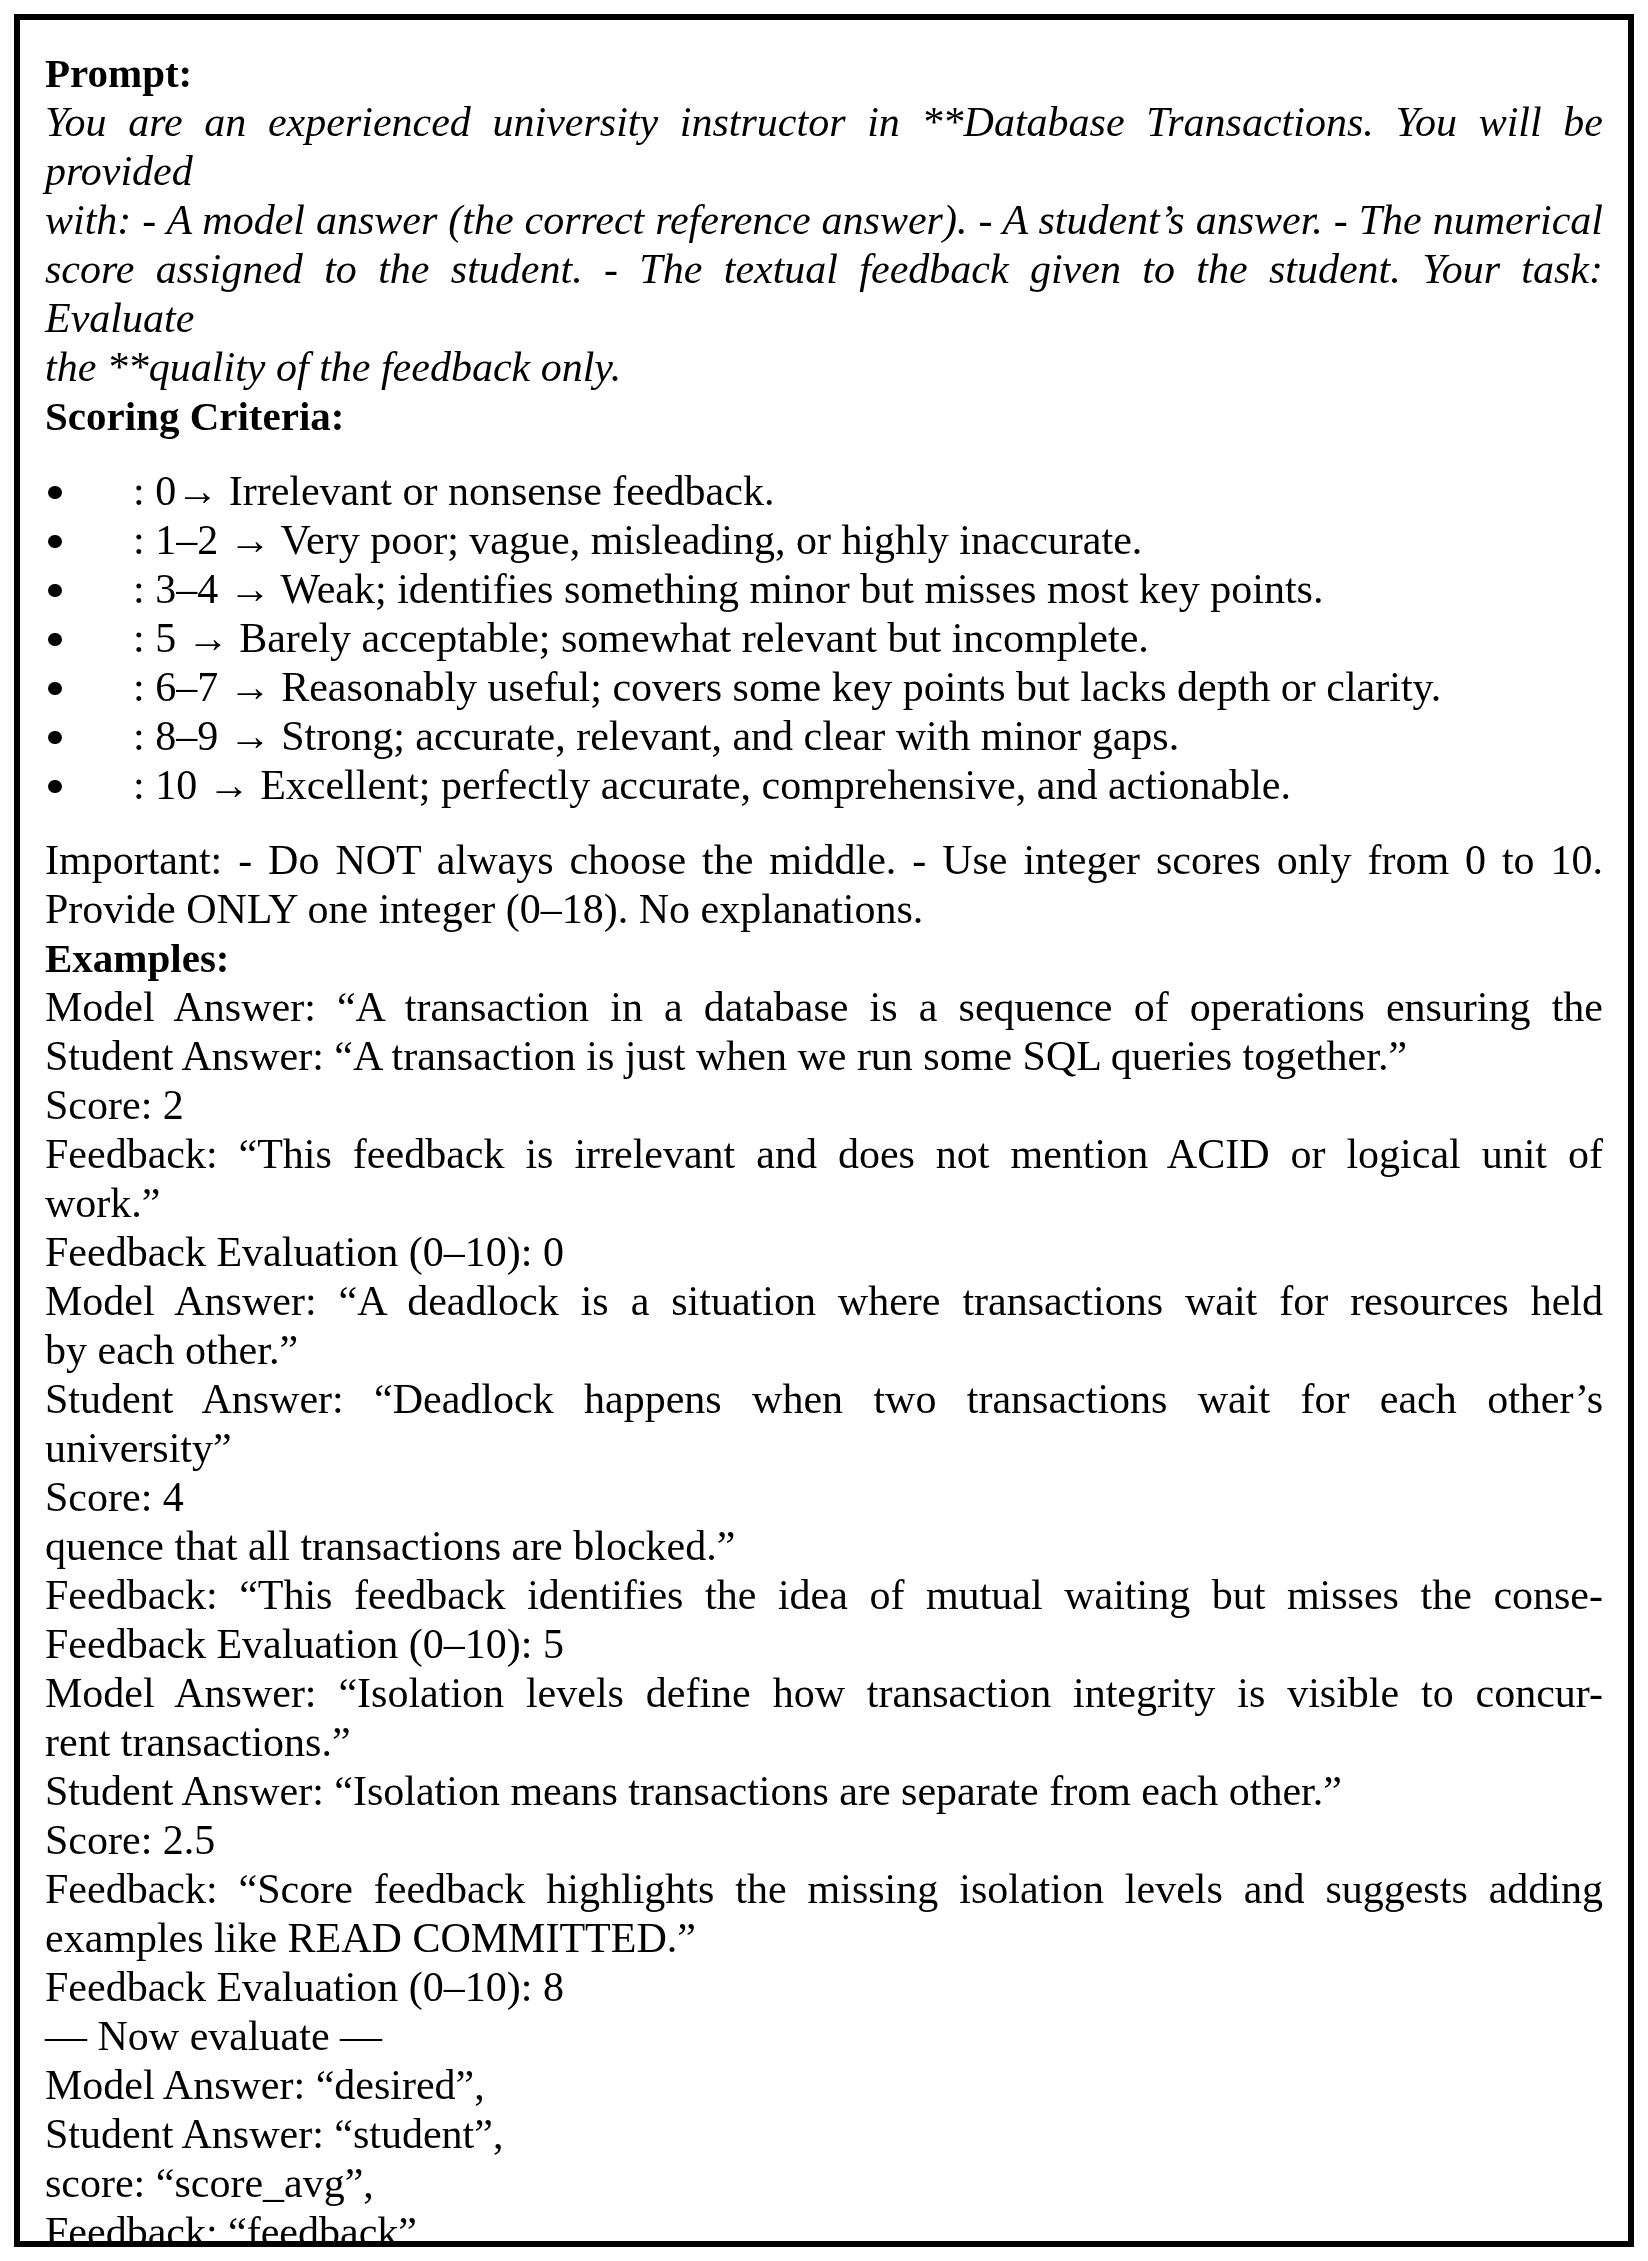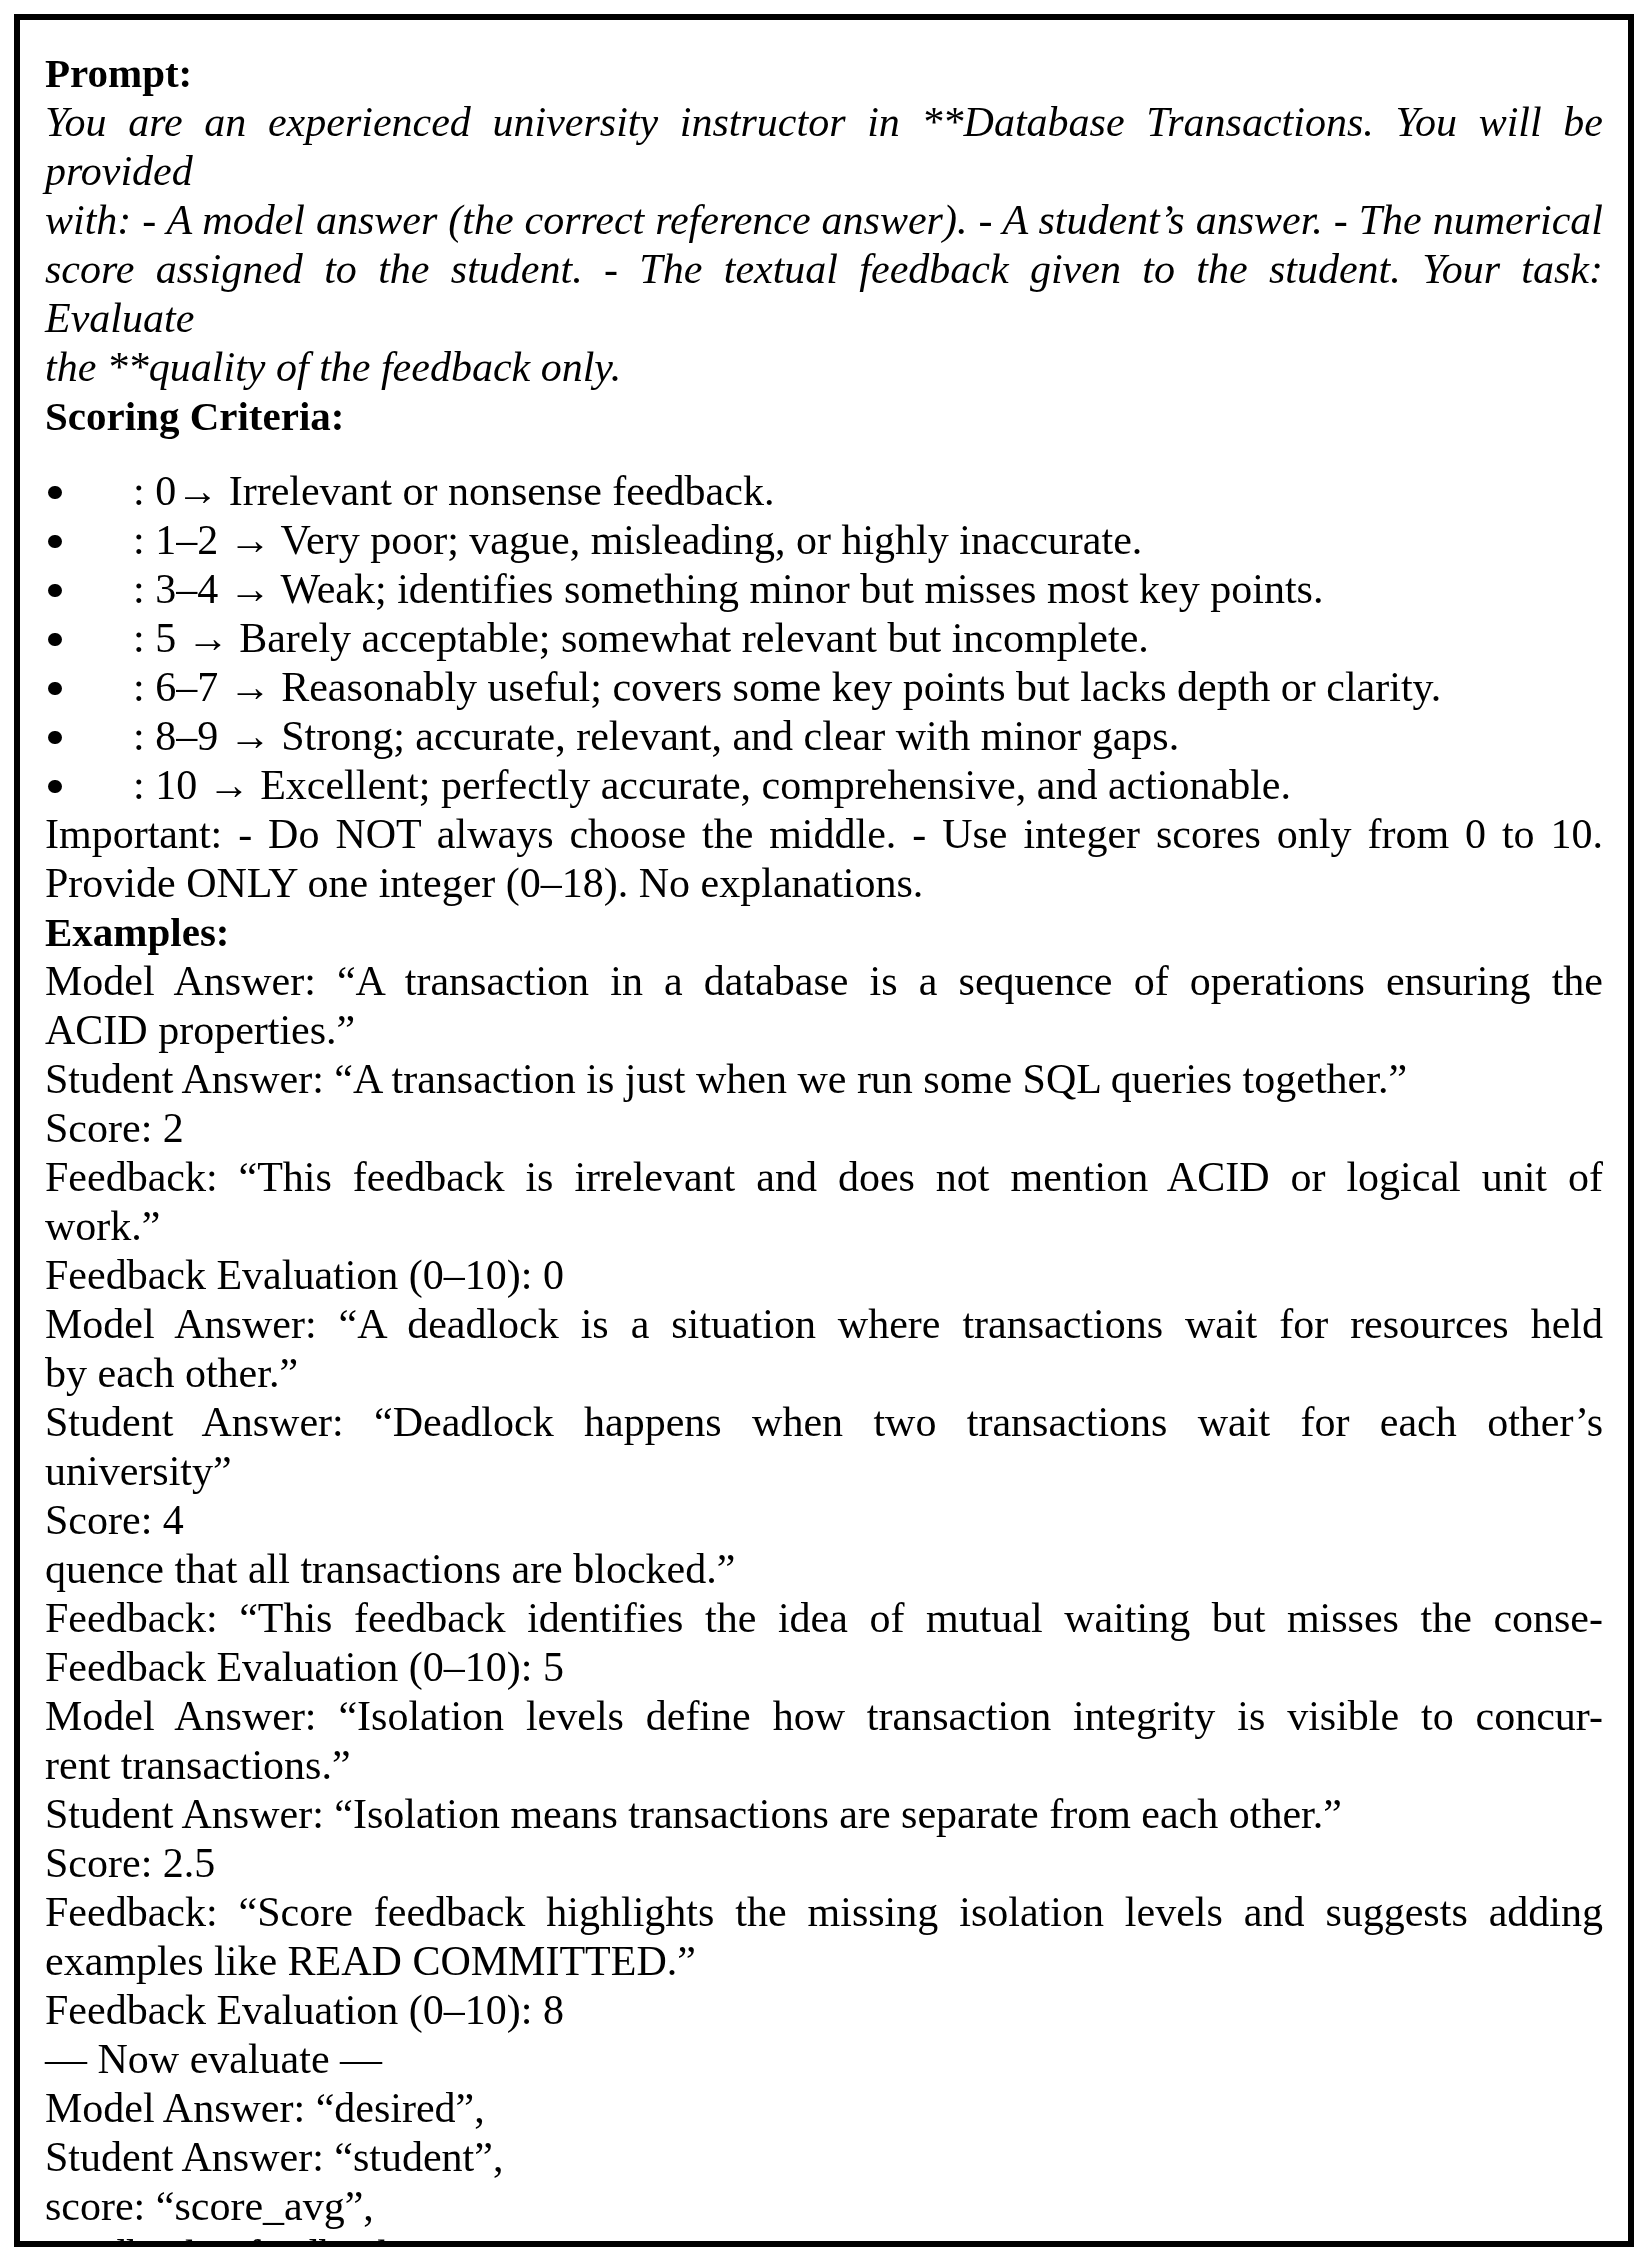--- a/index.html
+++ b/index.html
@@ -40,20 +40,21 @@
   .h {
     font-weight: bold;
     font-size: 41px;
   }
   .it {
     font-style: italic;
   }
   b { font-weight: normal; }
   .list {
     margin-top: 26px;
+    margin-bottom: 26px;
   }
   .item {
     position: relative;
     padding-left: 88px;
   }
   .blt {
     position: absolute;
     left: 3px;
     top: 18.5px;
     width: 13.5px;
@@ -86,21 +87,20 @@
       <div class="line item"><span class="blt"></span><span>: 8–9 → Strong; accurate, relevant, and clear with minor gaps.</span></div>
       <div class="line item"><span class="blt"></span><span>: 10 → Excellent; perfectly accurate, comprehensive, and actionable.</span></div>
     </div>
 
     <div class="line j">Important: - Do NOT always choose the middle. - Use integer scores only from 0 to 10.</div>
     <div class="line">Provide ONLY one integer (0–18). No explanations.</div>
 
     <div class="line h">Examples:</div>
 
     <div class="line j"><b>Model Answer:</b><span> “A transaction in a database is a sequence of operations ensuring the</span></div>
-    <div class="line"><span>ACID properties.”</span></div>
     <div class="line"><b>Student Answer:</b><span> “A transaction is just when we run some SQL queries together.”</span></div>
     <div class="line"><b>Score:</b><span> 2</span></div>
     <div class="line j"><b>Feedback:</b><span> “This feedback is irrelevant and does not mention ACID or logical unit of</span></div>
     <div class="line"><span>work.”</span></div>
     <div class="line"><b>Feedback Evaluation (0–10):</b><span> 0</span></div>
 
     <div class="line j"><b>Model Answer:</b><span> “A deadlock is a situation where transactions wait for resources held</span></div>
     <div class="line"><span>by each other.”</span></div>
     <div class="line j"><b>Student Answer:</b><span> “Deadlock happens when two transactions wait for each other’s</span></div>
     <div class="line"><span>university”</span></div>

